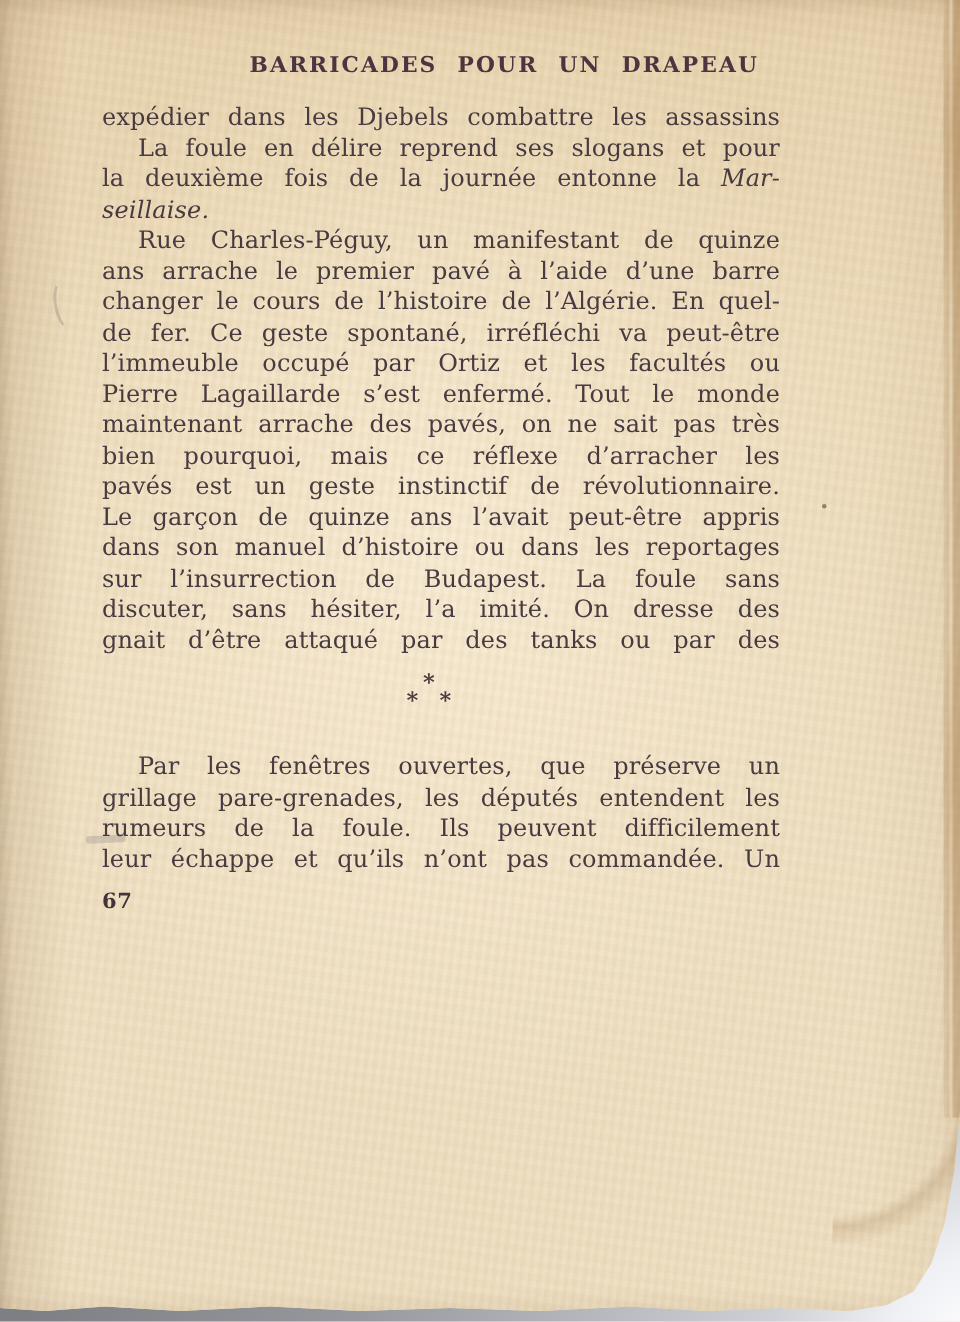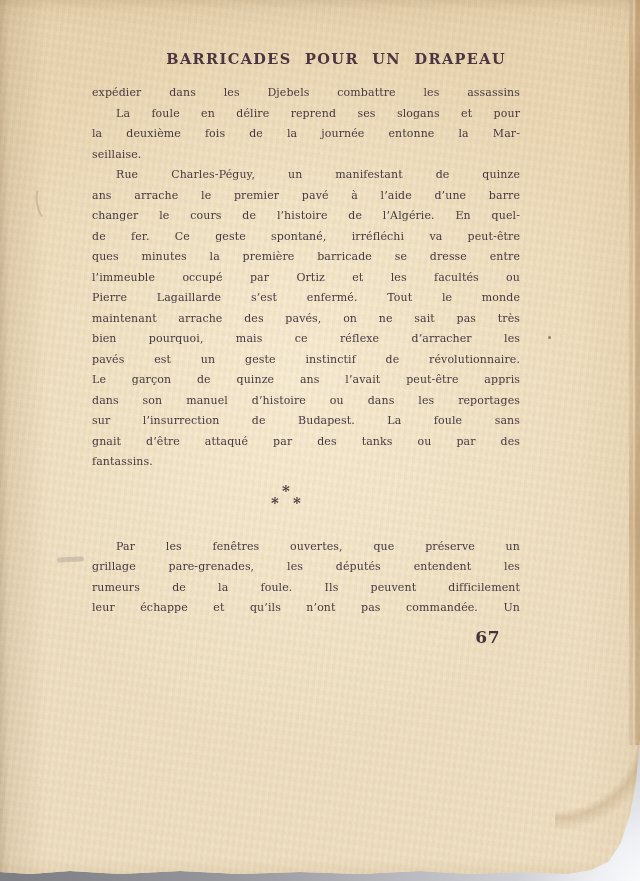--- a/index.html
+++ b/index.html
@@ -40,48 +40,48 @@
   }
 
   .corner-shade {
     position: absolute; right: 0; bottom: 0; width: 85px; height: 155px;
     background: radial-gradient(circle at 0 0, rgba(0,0,0,0) 84px, rgba(140,100,55,0.20) 92px, rgba(150,110,60,0.12) 98px, rgba(0,0,0,0) 105px);
   }
 
   .content { position: absolute; left: 68px; top: 0; width: 452px; }
 
   .running-header {
-    margin-top: 51px; margin-bottom: 17px;
+    margin-top: 36px; margin-bottom: 17px;
     text-align: right; padding-right: 14px;
     font-weight: bold; font-size: 14.5px; line-height: 15px;
     letter-spacing: 1.4px; word-spacing: 7px;
     color: #4c3540;
   }
 
   .line {
-    font-size: 11px; line-height: 20.5px;
+    font-size: 16px; line-height: 20.5px;
     color: #473a40; letter-spacing: 0.1px;
-    text-align: justify; text-align-last: justify; margin-left: 24px;
+    text-align: justify; text-align-last: justify;
   }
   .line.last { text-align-last: left; }
   .line.first { text-indent: 24px; }
-  .italic { }
+  .italic { font-style: italic; }
 
   .separator { position: relative; height: 42px; margin-top: 9px; margin-bottom: 13px; }
   .star {
     position: absolute; font-size: 15px; font-weight: bold; color: #4b3a41;
     transform: translateX(-50%);
   }
   .star-0 { left: calc(50% - 8px);  top: 0; }
   .star-1 { left: calc(50% - 19px); top: 12px; }
   .star-2 { left: calc(50% + 3px);  top: 12px; }
 
   .page-number {
-    margin-top: 9px; text-align: right; padding-right: 20px;
-    font-weight: bold; font-size: 17px; line-height: 19px;
+    margin-top: 9px; text-align: left; padding-right: 20px;
+    font-weight: bold; font-size: 14px; line-height: 19px;
     letter-spacing: 0.5px; color: #423439;
   }
 
   .pencil-arc {
     position: absolute; left: 36px; top: 186px; width: 16px; height: 34px;
     border: 2px solid transparent; border-left-color: rgba(125,118,108,0.30);
     border-radius: 50%; transform: rotate(-10deg);
   }
   .gray-dash {
     position: absolute; left: 57px; top: 557px; width: 27px; height: 5px;
@@ -113,31 +113,30 @@
         <div class="para">
           <div class="line first"><span>La foule en délire reprend ses slogans et pour</span></div>
           <div class="line"><span>la deuxième fois de la journée entonne la </span><span class="italic">Mar-</span></div>
           <div class="line last"><span class="italic">seillaise.</span></div>
         </div>
         <div class="para">
           <div class="line first"><span>Rue Charles-Péguy, un manifestant de quinze</span></div>
           <div class="line"><span>ans arrache le premier pavé à l’aide d’une barre</span></div>
           <div class="line"><span>changer le cours de l’histoire de l’Algérie. En quel-</span></div>
           <div class="line"><span>de fer. Ce geste spontané, irréfléchi va peut-être</span></div>
-          <div class="line"><span>ques minutes la première barricade se dresse entre</span></div>
           <div class="line"><span>l’immeuble occupé par Ortiz et les facultés ou</span></div>
           <div class="line"><span>Pierre Lagaillarde s’est enfermé. Tout le monde</span></div>
           <div class="line"><span>maintenant arrache des pavés, on ne sait pas très</span></div>
           <div class="line"><span>bien pourquoi, mais ce réflexe d’arracher les</span></div>
           <div class="line"><span>pavés est un geste instinctif de révolutionnaire.</span></div>
           <div class="line"><span>Le garçon de quinze ans l’avait peut-être appris</span></div>
           <div class="line"><span>dans son manuel d’histoire ou dans les reportages</span></div>
           <div class="line"><span>sur l’insurrection de Budapest. La foule sans</span></div>
+          <div class="line"><span>discuter, sans hésiter, l’a imité. On dresse des</span></div>
           <div class="line"><span>gnait d’être attaqué par des tanks ou par des</span></div>
-          <div class="line last"><span>fantassins.</span></div>
         </div>
         <div class="separator">
           <span class="star star-0">*</span>
           <span class="star star-1">*</span>
           <span class="star star-2">*</span>
         </div>
         <div class="para">
           <div class="line first"><span>Par les fenêtres ouvertes, que préserve un</span></div>
           <div class="line"><span>grillage pare-grenades, les députés entendent les</span></div>
           <div class="line"><span>rumeurs de la foule. Ils peuvent difficilement</span></div>

